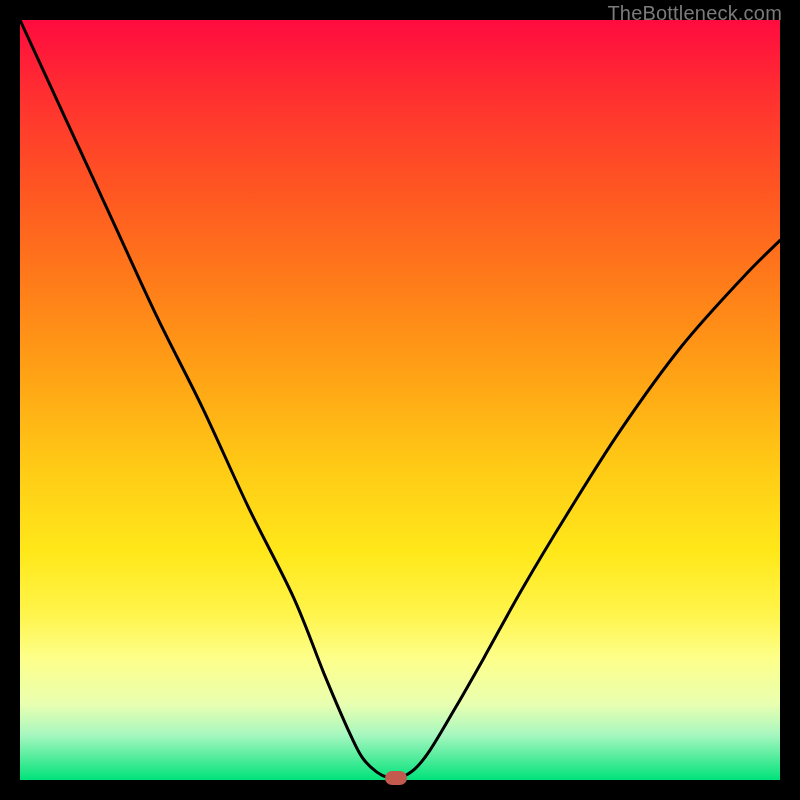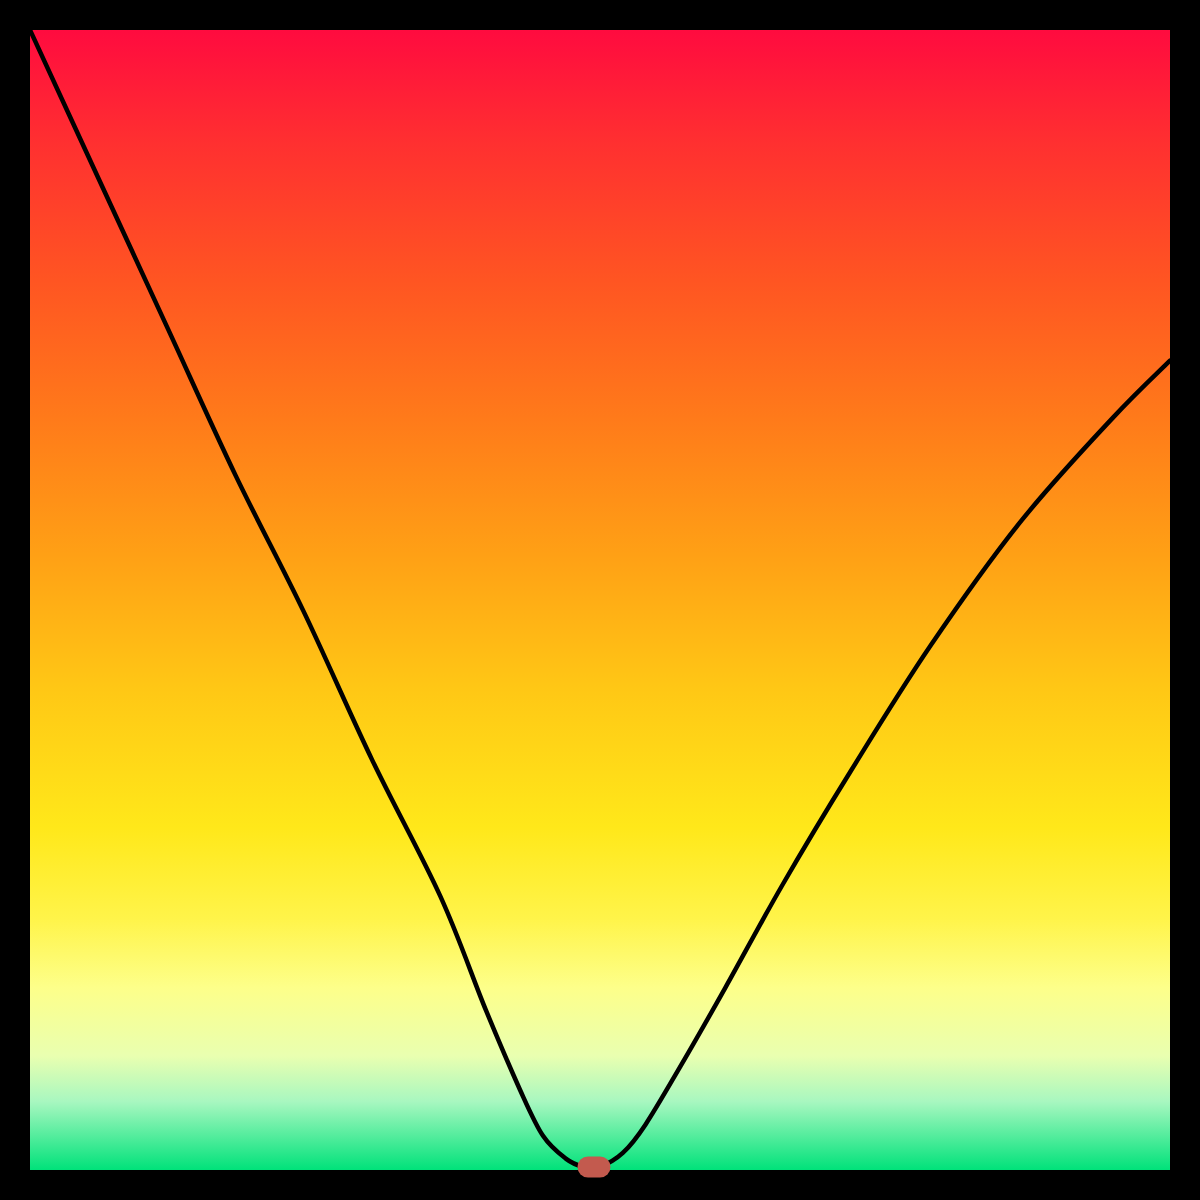--- a/index.html
+++ b/index.html
@@ -54,19 +54,20 @@
     font-family: Arial, Helvetica, sans-serif;
     font-size: 20px;
     color: #7b7b7b;
     letter-spacing: 0.2px;
   }
 </style>
 </head>
 <body>
 
 <div class="chart-container">
+  <div class="watermark">TheBottleneck.com</div>
   <div class="plot-area">
     <svg class="curve-svg" viewBox="0 0 760 760" preserveAspectRatio="none">
       <path class="curve" d="M 0.0 0.0 C 7.6 16.5, 30.4 65.9, 45.6 98.8 C 60.8 131.7, 76.0 164.7, 91.2 197.6 C 106.4 230.5, 121.6 264.7, 136.8 296.4 C 152.0 328.1, 167.2 355.9, 182.4 387.6 C 197.6 419.3, 212.8 454.7, 228.0 486.4 C 243.2 518.1, 260.9 549.7, 273.6 577.6 C 286.3 605.5, 295.1 632.1, 304.0 653.6 C 312.9 675.1, 320.5 692.9, 326.8 706.8 C 333.1 720.7, 336.9 729.6, 342.0 737.2 C 347.1 744.8, 352.8 749.0, 357.2 752.4 C 361.6 755.8, 364.8 756.8, 368.6 757.7 C 372.4 758.6, 375.6 759.2, 380.0 757.7 C 384.4 756.2, 390.1 753.3, 395.2 748.6 C 400.3 743.9, 404.1 739.1, 410.4 729.6 C 416.7 720.1, 424.3 706.8, 433.2 691.6 C 442.1 676.4, 452.2 658.7, 463.6 638.4 C 475.0 618.1, 487.7 594.1, 501.6 570.0 C 515.5 545.9, 530.7 520.6, 547.2 494.0 C 563.7 467.4, 581.4 438.3, 600.4 410.4 C 619.4 382.5, 640.9 352.1, 661.2 326.8 C 681.5 301.5, 705.5 276.1, 722.0 258.4 C 738.5 240.7, 753.7 226.7, 760.0 220.4"></path>
     </svg>
     <div class="marker" style="left: 376.2px; top: 757.72px;"></div>
   </div>
 </div>
 
 </body></html>

